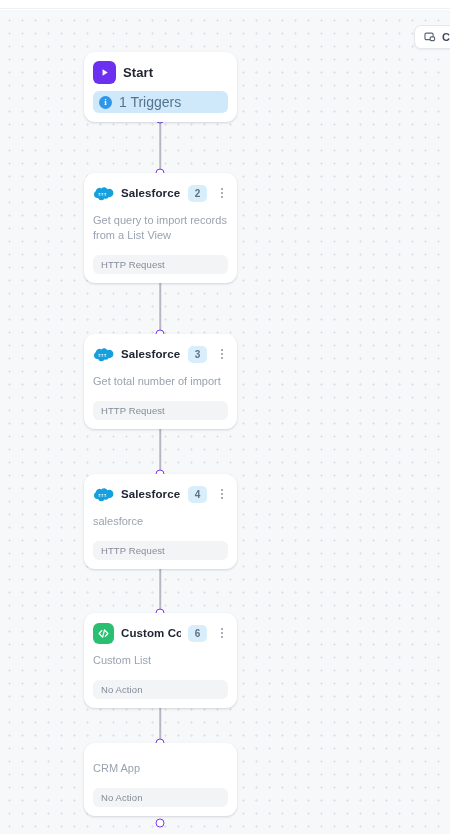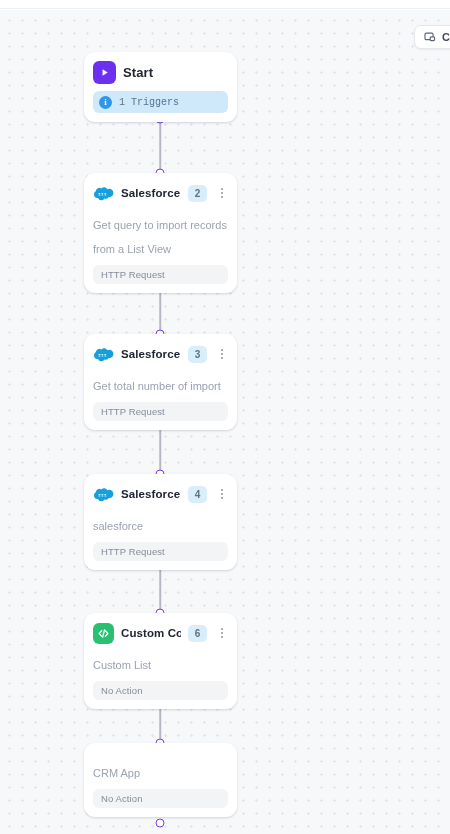--- a/index.html
+++ b/index.html
@@ -136,27 +136,27 @@
   .kebab i {
     width: 2px; height: 2px;
     border-radius: 50%;
     background: #8b93a3;
     display: block;
   }
 
   .node-desc {
     margin-top: 9px;
     font-size: 11px;
-    line-height: 24px;
+    line-height: 15px;
     color: #9aa3b0;
     font-weight: 400;
   }
 
   .node-chip {
-    margin-top: 4px;
+    margin-top: 12px;
     height: 19px;
     border-radius: 6px;
     background: #f3f4f6;
     display: flex;
     align-items: center;
     padding: 0 8px;
     font-size: 9.5px;
     color: #848c99;
     letter-spacing: .1px;
   }
@@ -179,24 +179,23 @@
     color: #ffffff;
     font-size: 9px;
     font-weight: 700;
     font-family: "Liberation Serif", serif;
     display: flex;
     align-items: center;
     justify-content: center;
     flex: 0 0 auto;
   }
   .trigger-row .t-lbl {
-    font-size: 10px;
+    font-size: 14px;
     color: #55748f;
     font-weight: 500;
-    font-family: Liberation Mono, monospace;
   }
 
   
   .node.start .node-title { font-size: 13px; }
   .node.start .node-icon { width: 23px; height: 23px; }
 
   
   .conn-line {
     position: absolute;
     width: 1.5px;

